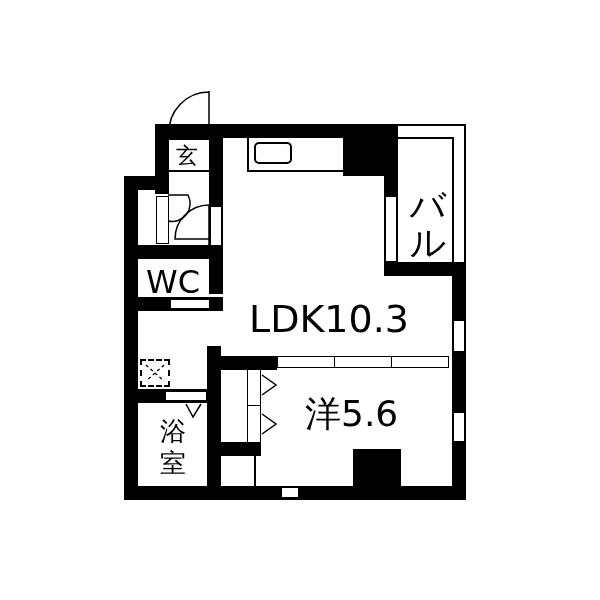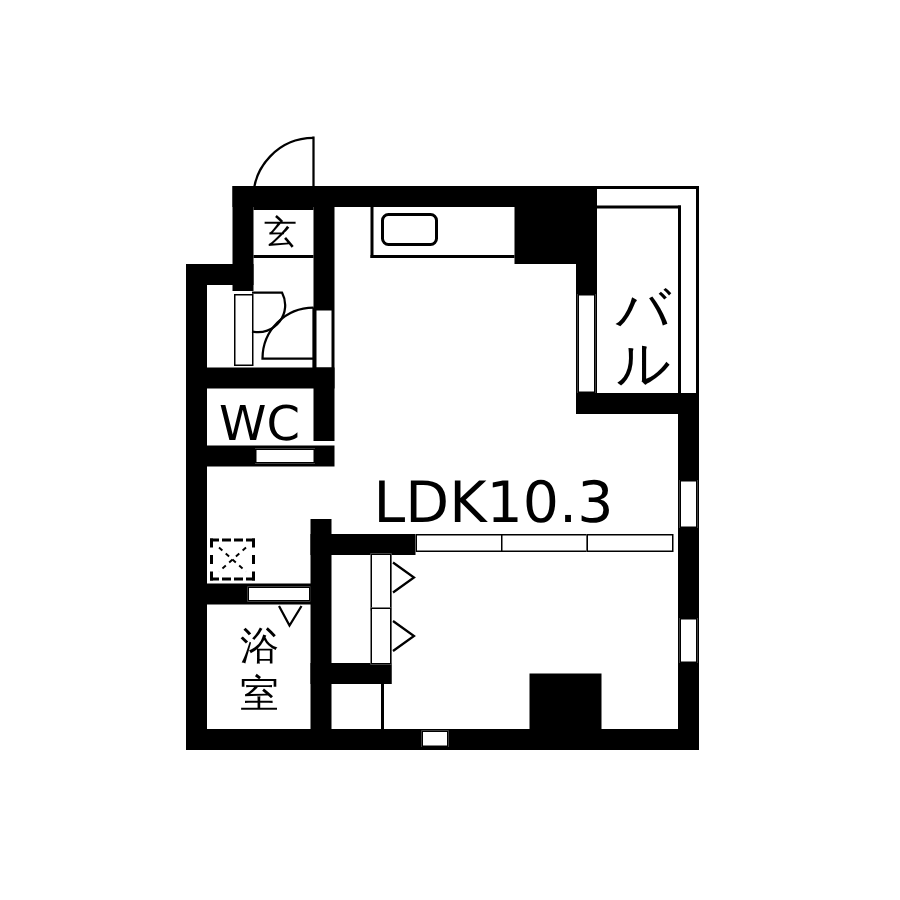--- a/index.html
+++ b/index.html
@@ -100,18 +100,19 @@
   <div class="line" style="left:254px;top:456px;width:2px;height:30px;"></div>
 
   <div class="w" style="left:353px;top:449px;width:48px;height:40px;"></div>
 
   <div class="o" style="left:281px;top:487px;width:18px;height:11px;"></div>
   <div class="o" style="left:453px;top:320px;width:12px;height:32px;"></div>
   <div class="o" style="left:453px;top:412px;width:12px;height:30px;"></div>
 
   <div class="lbl" style="left:176px;top:145px;font-size:22px;">玄</div>
   <div class="lbl" style="left:146px;top:266px;font-size:32px;">WC</div>
-  <div class="lbl" style="left:249px;top:316px;font-size:38px;">LDK10.3</div>
+  <div class="lbl" style="left:249px;top:300px;font-size:38px;">LDK10.3</div>
   <div class="lbl" style="left:410px;top:165px;font-size:36px;writing-mode:vertical-rl;">バル</div>
   <div class="lbl" style="left:160px;top:418px;font-size:26px;">浴</div>
   <div class="lbl" style="left:160px;top:450px;font-size:26px;">室</div>
+  <div class="lbl" style="left:305px;top:396px;font-size:36px;">洋5.6</div>
 
 </div>
 
 </body></html>

